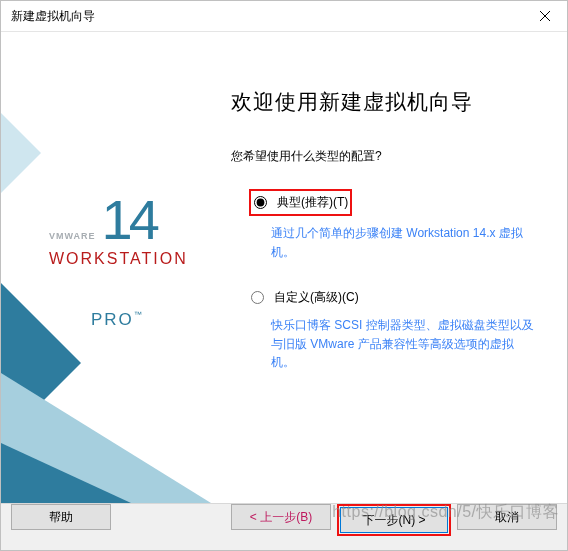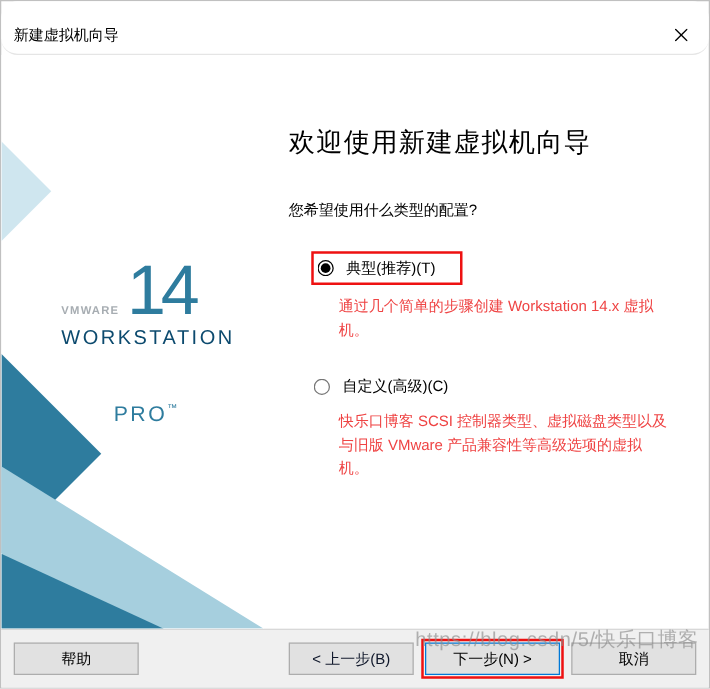--- a/index.html
+++ b/index.html
@@ -19,24 +19,23 @@
     flex-direction: column;
     background: #fff;
     position: relative;
   }
   
   .titlebar {
     height: 30px;
     display: flex;
     align-items: center;
     justify-content: space-between;
-    padding: 12px 0 0 10px;
+    padding: 0 0 0 10px;
     background: #fff;
     border-bottom: 1px solid #e5e5e5;
-    border-radius: 13px;
   }
   .titlebar-title {
     font-size: 12px;
     color: #000;
   }
   .titlebar-close {
     width: 45px;
     height: 30px;
     display: flex;
     align-items: center;
@@ -90,21 +89,21 @@
     font-size: 56px;
     font-weight: 400;
     color: #2e7c9e;
     line-height: 1;
     letter-spacing: -4px;
     font-family: Liberation Sans, sans-serif;
   }
   .brand-ws {
     font-size: 16px;
     letter-spacing: 2px;
-    color: #0c4a6e;
+    color: #b91c1c;
     font-weight: 400;
     margin-top: 2px;
   }
   .brand-pro {
     font-size: 17px;
     letter-spacing: 2px;
     color: #2e7c9e;
     font-weight: 400;
     text-align: center;
     padding-right: 2px;
@@ -141,60 +140,60 @@
   .option-head {
     display: flex;
     align-items: center;
     gap: 6px;
     font-size: 12px;
     padding: 2px 4px 2px 2px;
   }
   .option-head.highlighted {
     border: 2px solid #e11;
     display: inline-flex;
-    padding: 3px 20px 3px 3px;
+    padding: 3px 2px 3px 3px;
   }
   input[type="radio"] {
     margin: 0 4px 0 0;
     width: 13px;
     height: 13px;
     accent-color: #000;
   }
   .option-desc {
     font-size: 12px;
-    color: #ef4444;
+    color: #3b82f6;
     margin: 8px 0 0 22px;
     line-height: 1.55;
     max-width: 280px;
   }
   
   .footer {
     height: 46px;
     border-top: 1px solid #d8d8d8;
     background: #f0f0f0;
     display: flex;
-    align-items: center;
+    align-items: flex-start;
     padding: 0 10px;
     gap: 6px;
   }
   .footer-spacer {
     flex: 1;
   }
   button.wiz {
     width: 100px;
     height: 26px;
     font-size: 12px;
     font-family: inherit;
     border: 1px solid #adadad;
     background: #e1e1e1;
     cursor: pointer;
     padding: 0;
   }
   button.wiz:disabled {
-    color: #0f172a;
+    color: #be185d;
     cursor: default;
   }
   button.wiz.default {
     border: 1px solid #0078d7;
   }
   .btn-highlight {
     border: 2px solid #e11;
     padding: 1px;
     display: inline-block;
   }

